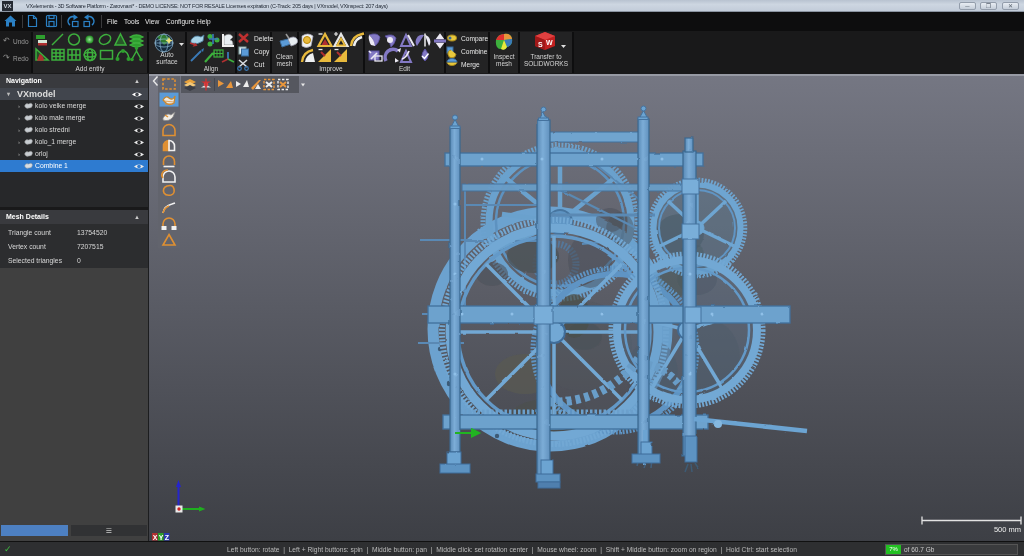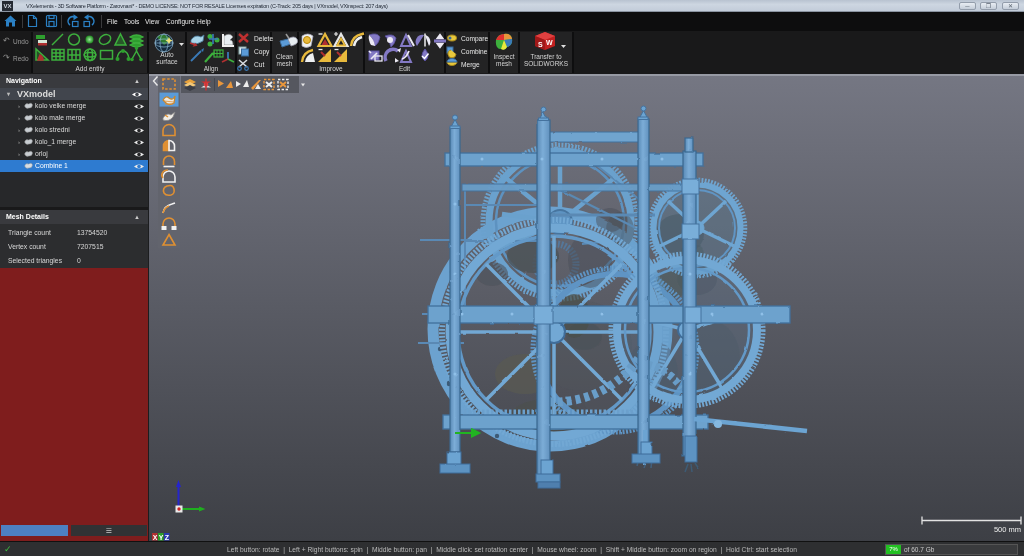--- a/index.html
+++ b/index.html
@@ -22,21 +22,21 @@
   .mi { position:absolute; top:6px; font-size:6.6px; color:#e8e8e8; }
   
   #ribbon { left:0; top:31px; width:1024px; height:43px; background:#19191a; }
   .grp { position:absolute; top:1px; height:41px; background:#232324; }
   .grp .lbl { position:absolute; bottom:1px; width:100%; text-align:center; font-size:6.5px; color:#d6d6d6; }
   .gsep { position:absolute; top:1px; width:2px; height:41px; background:#0e0e0f; }
   .icolbl { position:absolute; font-size:6.5px; color:#e0e0e0; }
   
   #content { left:0; top:74px; width:1024px; height:467px; background:#1c1d1f; }
   
-  #lpanel { position:absolute; left:0; top:0; width:148px; height:467px; background:#7f1d1d; }
+  #lpanel { position:absolute; left:0; top:0; width:148px; height:467px; background:#404040; }
   .phead { position:absolute; left:0; width:148px; height:14px; background:#393a3e; color:#fff;
     font-size:7px; font-weight:bold; line-height:14px; padding-left:6px; }
   .phead .car { position:absolute; right:8px; top:0; color:#cccccc; font-size:6px; }
   .trow { position:absolute; left:0; width:148px; height:12px; color:#dcdcdc; font-size:6.8px; line-height:12px; }
   .trow .arr { position:absolute; left:18px; top:0px; color:#b0b0b0; font-size:6px; }
   .trow .mico { position:absolute; left:24px; top:2px; width:9px; height:8px; }
   .trow .eye { position:absolute; right:3px; top:1.5px; width:12px; height:9px; }
   .drow { position:absolute; left:0; width:148px; height:12px; color:#d8d8d8; font-size:6.8px; line-height:12px; }
   
   #vp { position:absolute; left:149px; top:0; width:875px; height:467px;

